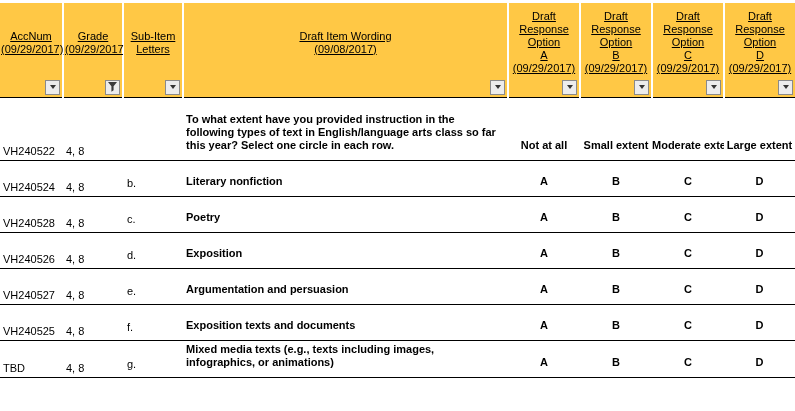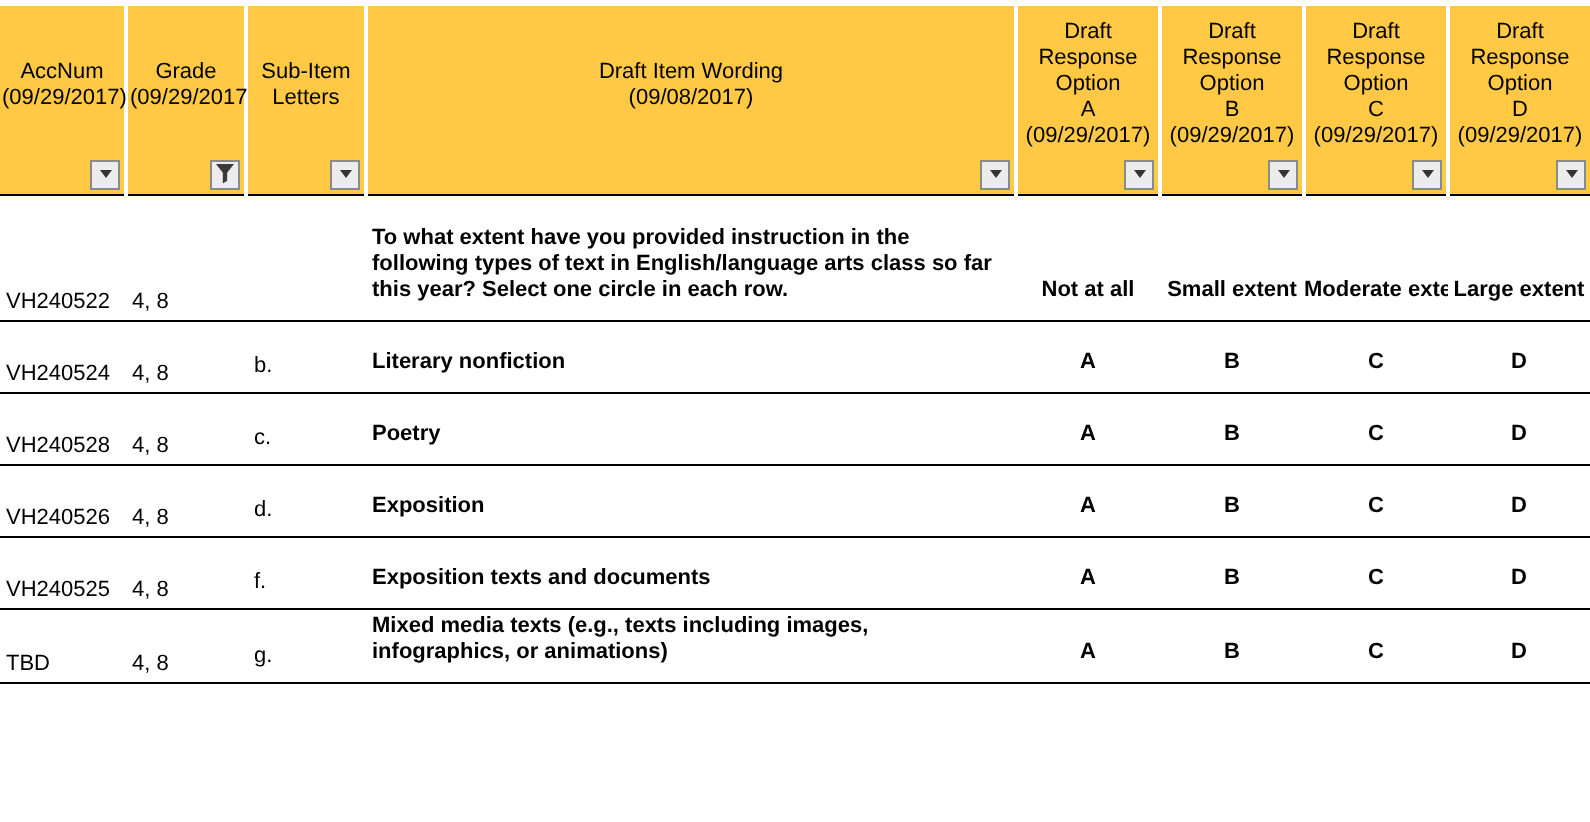--- a/index.html
+++ b/index.html
@@ -21,20 +21,21 @@
   th{
     background:var(--header-bg,#FFC845);
     border-right:2px solid #ffffff;
     border-bottom:1px solid var(--grid-line,#000);
     position:relative;
     vertical-align:middle;
     font-weight:normal;
     font-size:11px;line-height:13px;
     text-align:center;color:#000;
     padding:2px 1px 16px 1px;
+    text-decoration:underline;
   }
   th:last-child{border-right:none;}
   .hlabel{white-space:pre-line;}
   .fbtn{
     position:absolute;right:2px;bottom:2px;
     width:15px;height:15px;
     background:var(--filter-btn-bg,#ECECEC);
     border:1px solid var(--filter-btn-border,#8A8A8A);
     display:flex;align-items:center;justify-content:center;
     cursor:pointer;padding:0;
@@ -192,20 +193,30 @@
         <td class="c-acc">VH240526</td>
         <td class="c-grade">4, 8</td>
         <td class="c-let">d.</td>
         <td class="c-word">Exposition</td>
         <td class="c-opt">A</td>
         <td class="c-opt">B</td>
         <td class="c-opt">C</td>
         <td class="c-opt">D</td>
       </tr>
       <tr class="rn">
+        <td class="c-acc">VH240527</td>
+        <td class="c-grade">4, 8</td>
+        <td class="c-let">e.</td>
+        <td class="c-word">Argumentation and persuasion</td>
+        <td class="c-opt">A</td>
+        <td class="c-opt">B</td>
+        <td class="c-opt">C</td>
+        <td class="c-opt">D</td>
+      </tr>
+      <tr class="rn">
         <td class="c-acc">VH240525</td>
         <td class="c-grade">4, 8</td>
         <td class="c-let">f.</td>
         <td class="c-word">Exposition texts and documents</td>
         <td class="c-opt">A</td>
         <td class="c-opt">B</td>
         <td class="c-opt">C</td>
         <td class="c-opt">D</td>
       </tr>
       <tr class="rlast">

